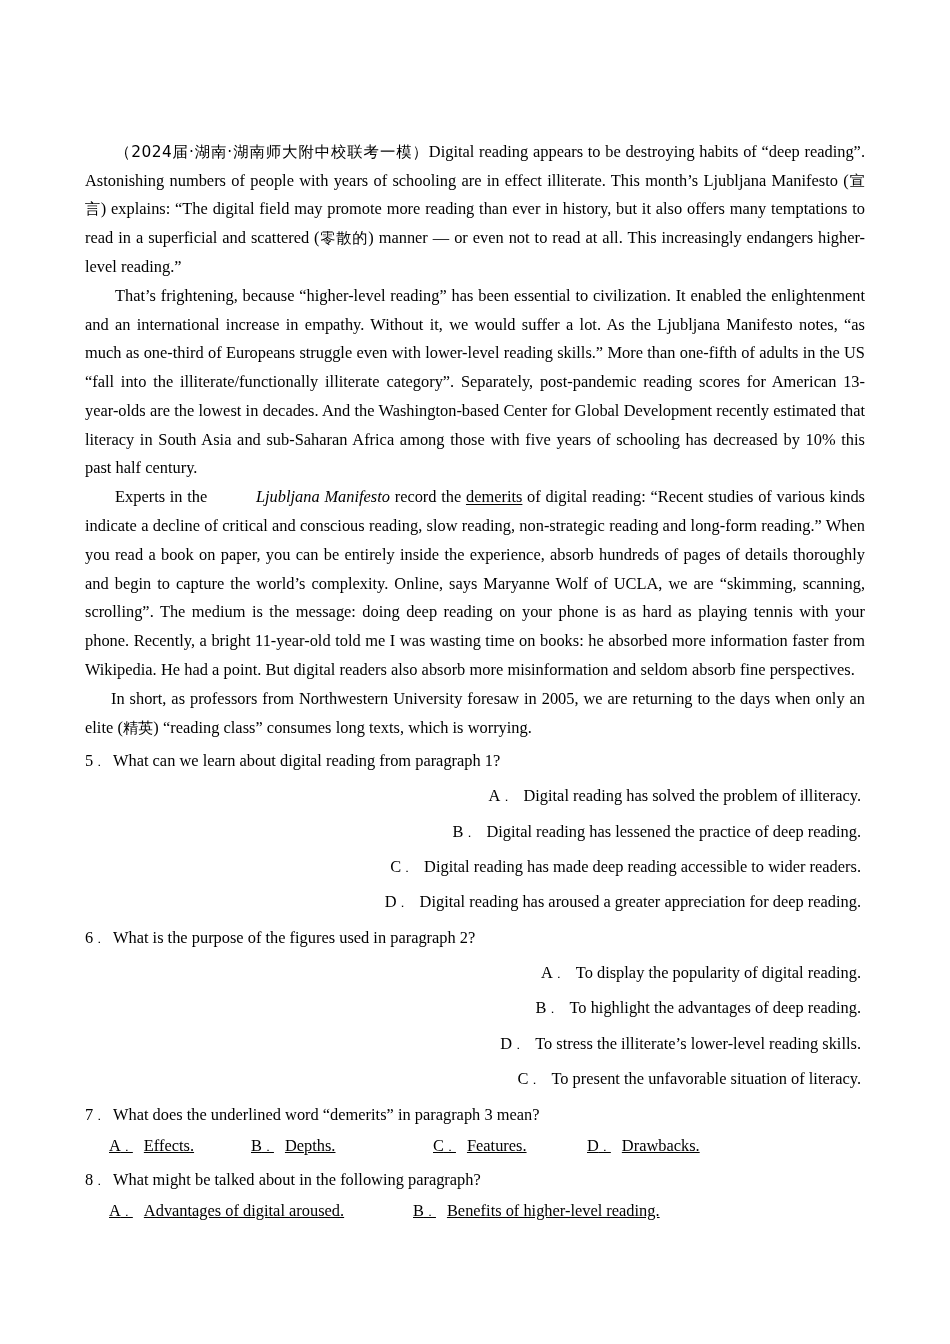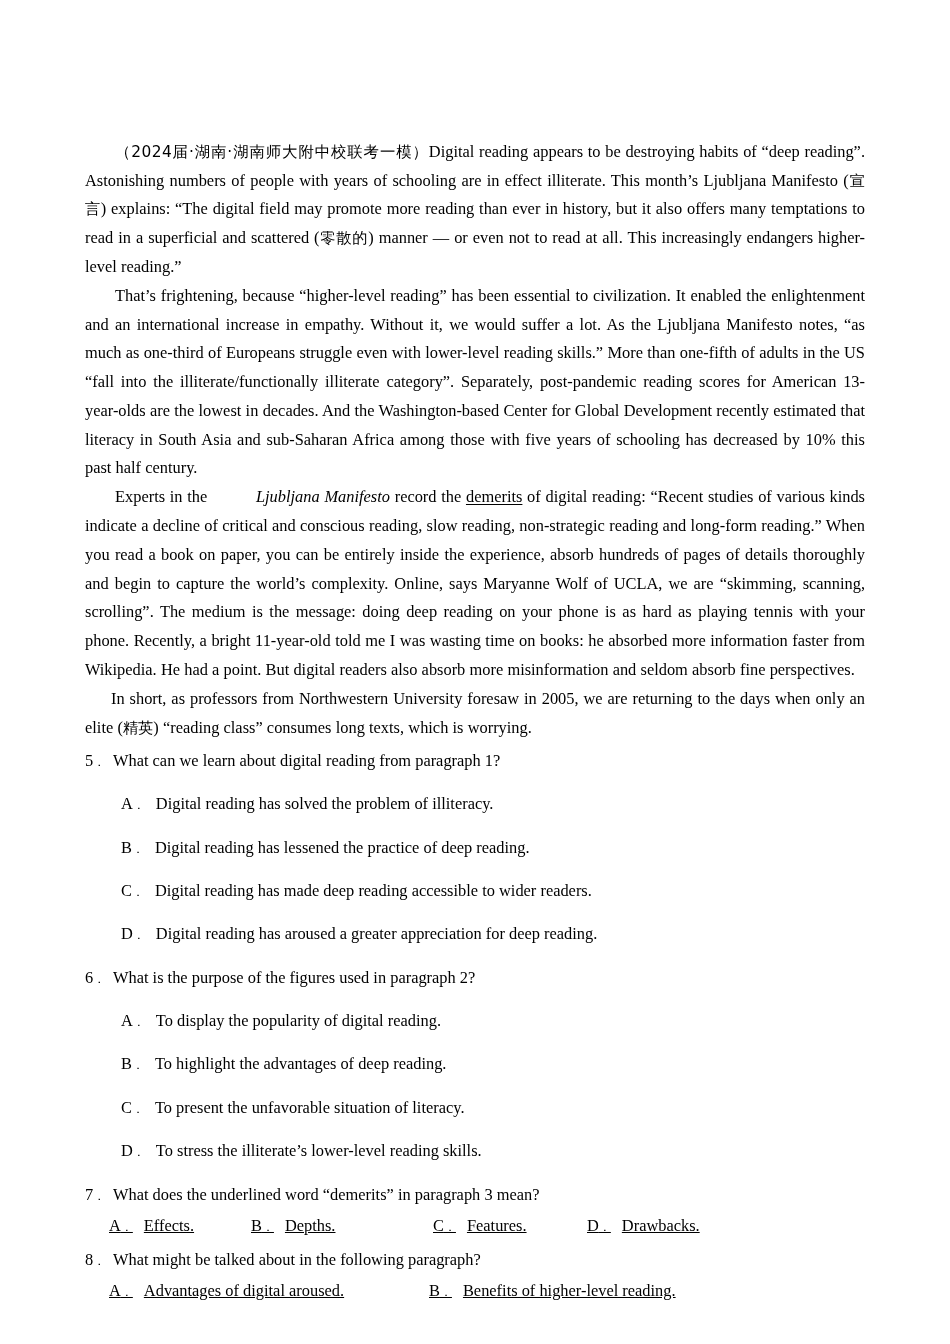--- a/index.html
+++ b/index.html
@@ -84,23 +84,24 @@
     font-size: 12px;
   }
   .opt-list {
     margin: 0;
     padding: 0;
     list-style: none;
   }
   .opt {
     font-size: 16.4px;
     line-height: 30.4px;
-    margin: 12px;
+    margin: 4px;
     padding-left: 24px;
     white-space: nowrap;
+    text-align: right;
   }
   .optltr {
     font-family: "Liberation Serif", serif;
   }
   .optgap {
     display: inline-block;
     width: 11px;
   }
   
   .opt-row {
@@ -114,21 +115,21 @@
   .opt-inline {
     position: absolute;
     top: 0;
     text-decoration: underline;
   }
   .q7 .c0 { left: 24px; }
   .q7 .c1 { left: 166px; }
   .q7 .c2 { left: 348px; }
   .q7 .c3 { left: 502px; }
   .q8 .c0 { left: 24px; }
-  .q8 .c1 { left: 344px; }
+  .q8 .c1 { left: 328px; }
 </style>
 </head>
 <body>
 
 <div id="page">
   <div id="content">
 
     <p class="para indent"><span class="cn-tag"></span><span class="cn-tag">（2024届·湖南·湖南师大附中校联考一模）</span><span>Digital reading appears to be destroying habits of “deep reading”. Astonishing numbers of people with years of schooling are in effect illiterate. This month’s Ljubljana Manifesto (</span><span class="cn">宣言</span><span>) explains: “The digital field may promote more reading than ever in history, but it also offers many temptations to read in a superficial and scattered (</span><span class="cn">零散的</span><span>) manner — or even not to read at all. This increasingly endangers higher-level reading.”</span></p>
 
     <p class="para indent"><span>That’s frightening, because “higher-level reading” has been essential to civilization. It enabled the enlightenment and an international increase in empathy. Without it, we would suffer a lot. As the Ljubljana Manifesto notes, “as much as one-third of Europeans struggle even with lower-level reading skills.” More than one-fifth of adults in the US “fall into the illiterate/functionally illiterate category”. Separately, post-pandemic reading scores for American 13-year-olds are the lowest in decades. And the Washington-based Center for Global Development recently estimated that literacy in South Asia and sub-Saharan Africa among those with five years of schooling has decreased by 10% this past half century.</span></p>
@@ -145,22 +146,22 @@
         <li class="opt"><span class="optltr">C</span><span class="qsep">．</span><span class="optgap"></span><span>Digital reading has made deep reading accessible to wider readers.</span></li>
         <li class="opt"><span class="optltr">D</span><span class="qsep">．</span><span class="optgap"></span><span>Digital reading has aroused a greater appreciation for deep reading.</span></li>
       </ul>
     </div>
 
     <div class="qblock q6">
       <p class="qstem"><span class="qnum"><span>6</span><span class="qsep">．</span></span><span>What is the purpose of the figures used in paragraph 2?</span></p>
       <ul class="opt-list">
         <li class="opt"><span class="optltr">A</span><span class="qsep">．</span><span class="optgap"></span><span>To display the popularity of digital reading.</span></li>
         <li class="opt"><span class="optltr">B</span><span class="qsep">．</span><span class="optgap"></span><span>To highlight the advantages of deep reading.</span></li>
+        <li class="opt"><span class="optltr">D</span><span class="qsep">．</span><span class="optgap"></span><span>To stress the illiterate’s lower-level reading skills.</span></li>
         <li class="opt"><span class="optltr">C</span><span class="qsep">．</span><span class="optgap"></span><span>To present the unfavorable situation of literacy.</span></li>
-        <li class="opt"><span class="optltr">D</span><span class="qsep">．</span><span class="optgap"></span><span>To stress the illiterate’s lower-level reading skills.</span></li>
       </ul>
     </div>
 
     <div class="qblock q7">
       <p class="qstem"><span class="qnum"><span>7</span><span class="qsep">．</span></span><span>What does the underlined word “demerits” in paragraph 3 mean?</span></p>
       <div class="opt-row">
         <span class="opt-inline c0"><span class="optltr">A</span><span class="qsep">．</span><span class="optgap"></span><span>Effects.</span></span>
         <span class="opt-inline c1"><span class="optltr">B</span><span class="qsep">．</span><span class="optgap"></span><span>Depths.</span></span>
         <span class="opt-inline c2"><span class="optltr">C</span><span class="qsep">．</span><span class="optgap"></span><span>Features.</span></span>
         <span class="opt-inline c3"><span class="optltr">D</span><span class="qsep">．</span><span class="optgap"></span><span>Drawbacks.</span></span>

